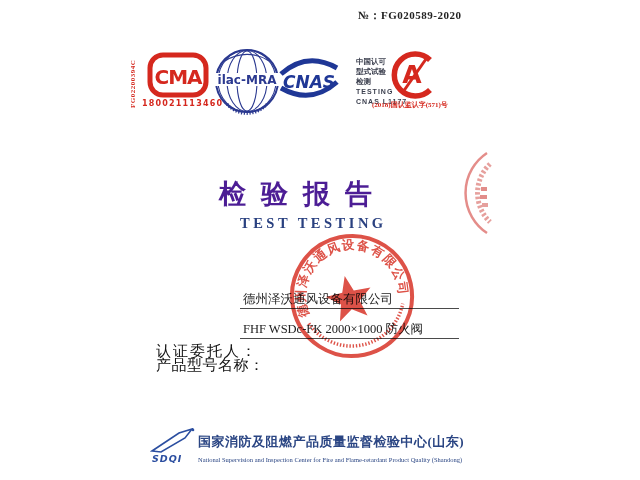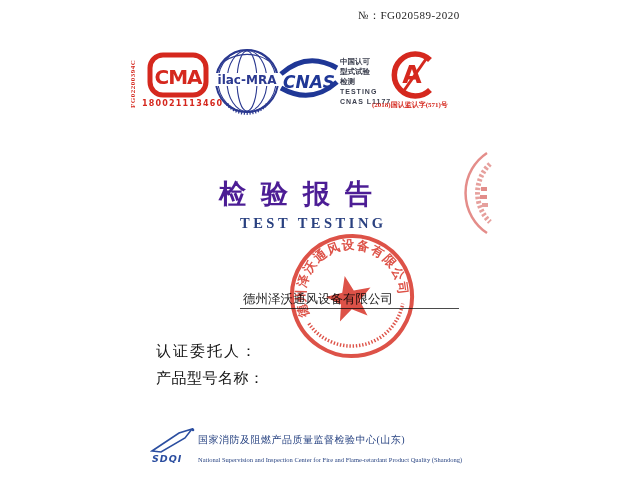--- a/index.html
+++ b/index.html
@@ -2,63 +2,63 @@
 <html><head>
 <meta charset="utf-8">
 <style>
   html,body{margin:0;padding:0;background:#ffffff;}
   #page{position:relative;width:640px;height:480px;background:#ffffff;overflow:hidden;
         font-family:"Liberation Serif","DejaVu Serif",serif;color:#1a1a1a;}
 
   .abs{position:absolute;}
 
   
-  #report-no{left:358px;top:8px;font-size:11px;color:#222;letter-spacing:.5px;}
+  #report-no{left:358px;top:8px;font-size:11px;color:#222;letter-spacing:.5px;font-weight:bold;}
 
   
   #cma-filing{left:129px;top:44px;height:64px;font-size:7px;color:#d5281e;
               writing-mode:vertical-rl;transform:rotate(180deg);letter-spacing:.5px;font-weight:bold;}
   #cma-logo{left:146px;top:51px;}
   #cma-number{left:142px;top:99px;width:72px;text-align:center;font-size:8px;font-weight:bold;
               color:#d5281e;letter-spacing:1.2px;font-family:"DejaVu Sans",sans-serif;}
   #ilac-logo{left:213px;top:47px;}
   #cnas-logo{left:279px;top:55px;}
-  #cnas-textblock{left:340px;top:57px;line-height:10px;color:#3b3f4e;
+  #cnas-textblock{left:356px;top:57px;line-height:10px;color:#3b3f4e;
                   font-family:"Liberation Sans",sans-serif;}
   #cnas-textblock .cn{font-size:7.5px;font-weight:bold;}
   #cnas-textblock .en{font-size:7px;letter-spacing:1px;font-weight:bold;}
   #cal-logo{left:388px;top:50px;}
   #cal-approval{left:372px;top:100px;font-size:7px;font-weight:bold;color:#d5281e;}
 
   
   #title-cn{left:219px;top:176px;font-size:27px;font-weight:bold;letter-spacing:15px;
             color:#4c1d95;white-space:nowrap;}
   #title-en{left:240px;top:215px;font-size:14.5px;font-weight:bold;letter-spacing:3.5px;
             color:#2a4180;white-space:nowrap;}
 
   
   #edge-seal{left:447px;top:147px;opacity:.85;}
 
   
   .field-label{left:156px;font-size:15px;color:#111;white-space:nowrap;margin-top:48px;}
   .field-line{left:240px;width:216px;height:17px;border-bottom:1px solid #4a4a4a;
               font-size:12.5px;color:#222;padding-left:3px;white-space:nowrap;}
   #label-0{top:294px;letter-spacing:2px;}
-  #label-1{top:321px;letter-spacing:.5px;}
+  #label-1{top:308px;letter-spacing:.5px;}
   #label-2{top:355px;letter-spacing:1px;}
   #line-0{top:291px;}
   #line-1{top:321px;}
   #line-2{top:352px;width:212px;}
 
   
   #company-seal{left:285px;top:229px;mix-blend-mode:multiply;opacity:.88;}
 
   
   #sdqi-logo{left:149px;top:428px;}
-  #org-cn{left:198px;top:433px;font-size:10px;font-weight:normal;color:#2a4583;
+  #org-cn{left:198px;top:433px;font-size:13px;font-weight:bold;color:#2a4583;
           letter-spacing:.5px;white-space:nowrap;text-align:center;}
   #org-en{left:198px;top:456px;font-size:6.5px;color:#2a4583;white-space:nowrap;}
 </style>
 </head>
 <body>
 
 <div id="page">
 
   <div class="abs" id="report-no">
     <span>№：</span><span>FG020589-2020</span>
@@ -112,20 +112,21 @@
     <path d="M 43,17 A 40,40 0 0 0 43,75" fill="none" stroke="#e2908c" stroke-width="5" stroke-dasharray="2.5,2"></path>
     <rect x="34" y="40" width="6" height="4" fill="#dd7a76"></rect>
     <rect x="33" y="48" width="7" height="4" fill="#dd7a76"></rect>
     <rect x="35" y="56" width="6" height="4" fill="#e2908c"></rect>
   </svg>
 
   <div class="abs field-label" id="label-0">认证委托人：</div>
   <div class="abs field-line" id="line-0">德州泽沃通风设备有限公司</div>
 
   <div class="abs field-label" id="label-1">产品型号名称：</div>
+  <div class="abs field-line" id="line-1">FHF WSDc-FK 2000×1000 防火阀</div>
 
 
   <svg class="abs" id="company-seal" width="134" height="134" viewBox="0 0 134 134">
     <g transform="rotate(-12 67 67)">
       <circle cx="67" cy="67" r="60" fill="none" stroke="#d93a2e" stroke-width="4"></circle>
       <path id="sealArc" d="M 22.3,81.5 A 47,47 0 1 1 111.7,81.5" fill="none"></path>
       <text font-size="12.5" font-weight="bold" fill="#d93a2e" letter-spacing="1.5">
         <textPath href="#sealArc" startOffset="50%" text-anchor="middle">德州泽沃通风设备有限公司</textPath>
       </text>
       <path d="M 19,85 A 52,52 0 0 0 115,85" fill="none" stroke="#d93a2e" stroke-width="3.5" stroke-dasharray="1.4,1.8"></path>

